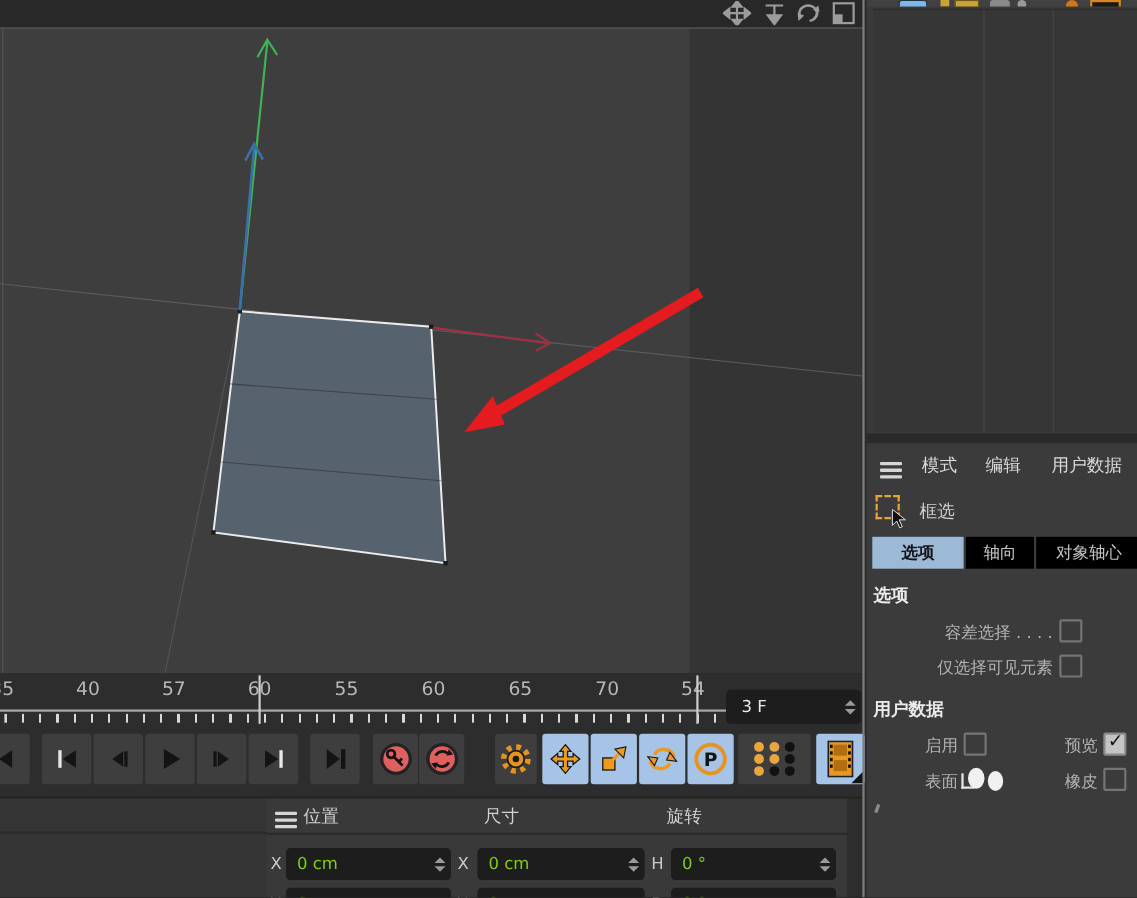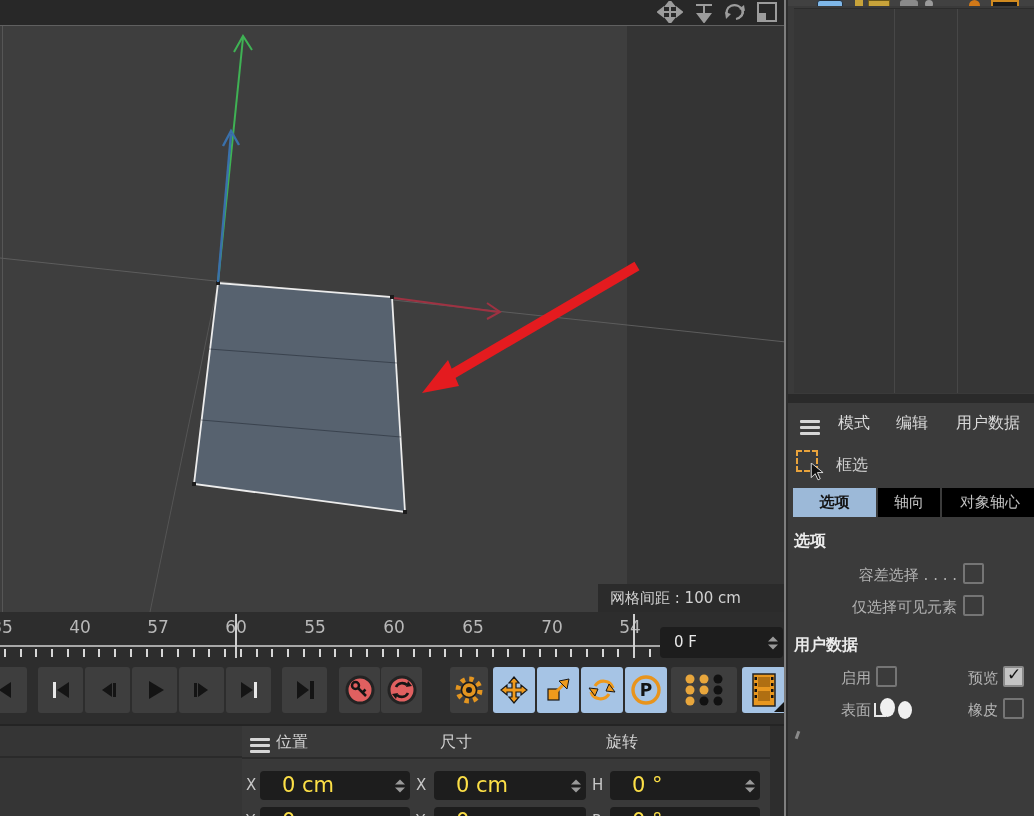--- a/index.html
+++ b/index.html
@@ -45,22 +45,22 @@
   
   #transport{position:absolute;left:0;top:660px;width:786px;height:64px;background:#2d2d2d;border-bottom:2px solid #242424}
   .tbtn{position:absolute;top:7px;width:45px;height:46px;background:#3e3e3e;border-radius:3px;
      display:flex;align-items:center;justify-content:center}
   .tbtn.blue{background:#a6c4e5}
   
   #bl-panel{position:absolute;left:0;top:726px;width:246px;height:90px;background:#353535}
   #coord-strip{position:absolute;left:248px;top:726px;width:10px;height:90px;background:#3a3a3a;color:#b8b8b8;font-size:9px}
   #coords{position:absolute;left:242px;top:726px;width:528px;height:90px;background:#393939}
   .chead{position:absolute;top:0;font-size:16px;color:#d2d2d2;line-height:31px}
-  .field{position:absolute;height:29px;background:#1d1d1d;border-radius:4px;color:#fde047;font-size:21px;
-     line-height:29px;padding-left:22px;box-sizing:border-box}
+  .field{position:absolute;height:29px;background:#1d1d1d;border-radius:4px;color:#84cc16;font-size:15px;
+     line-height:29px;padding-left:10px;box-sizing:border-box}
   .spin{position:absolute;right:5px;top:50%;transform:translateY(-50%);display:flex;flex-direction:column;gap:3px}
   .spin i{display:block;width:0;height:0;border-left:5px solid transparent;border-right:5px solid transparent}
   .spin .up{border-bottom:5px solid #9a9a9a}
   .spin .dn{border-top:5px solid #9a9a9a}
   .flabel{position:absolute;font-size:15px;color:#c8c8c8;line-height:29px}
   .ov{position:absolute;background:#f0f0f0;border-radius:50%}
   .fold{position:absolute;right:1px;bottom:1px;width:0;height:0;border-right:11px solid #131313;border-top:11px solid transparent}
 </style>
 </head>
 <body>
@@ -139,42 +139,39 @@
         <polyline points="487,277 500,286 487,293" fill="none" stroke="#9e3242" stroke-width="2"></polyline>
       </g>
 
       <g>
         <line x1="637" y1="240" x2="449" y2="350" stroke="#e41b1f" stroke-width="10"></line>
         <polygon points="422,367 459,360 448,334" fill="#e41b1f"></polygon>
       </g>
     </svg>
 
 
-    <div id="grid-label">
-      <span>网格间距 : 100 cm</span>
-    </div>
   </div>
   <div class="abs" style="left:0;top:25px;width:786px;height:1px;background:#606060"></div>
 
   <div id="timeline">
     <span class="rnum" style="left:2px">35</span>
     <span class="rnum" style="left:80px">40</span>
     <span class="rnum" style="left:158px">57</span>
     <span class="rnum" style="left:236px">60</span>
     <span class="rnum" style="left:315px">55</span>
     <span class="rnum" style="left:394px">60</span>
     <span class="rnum" style="left:473px">65</span>
     <span class="rnum" style="left:552px">70</span>
     <span class="rnum" style="left:630px">54</span>
     <div id="ruler-base"></div>
     <div id="ruler-ticks"></div>
     <div class="playhead" style="left:235px"></div>
     <div class="playhead" style="left:633px"></div>
     <div id="frame-field">
-      <span>0 F</span>
+      <span>3 F</span>
       <span class="spin">
           <i class="up"></i>
           <i class="dn"></i>
         </span>
     </div>
   </div>
 
   <div id="transport">
     <div class="tbtn" style="left:-18px">
       <svg width="26" height="26" viewBox="0 0 26 26">

